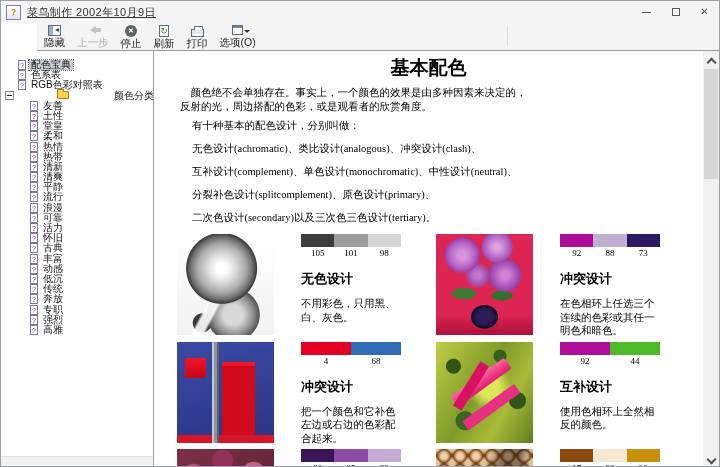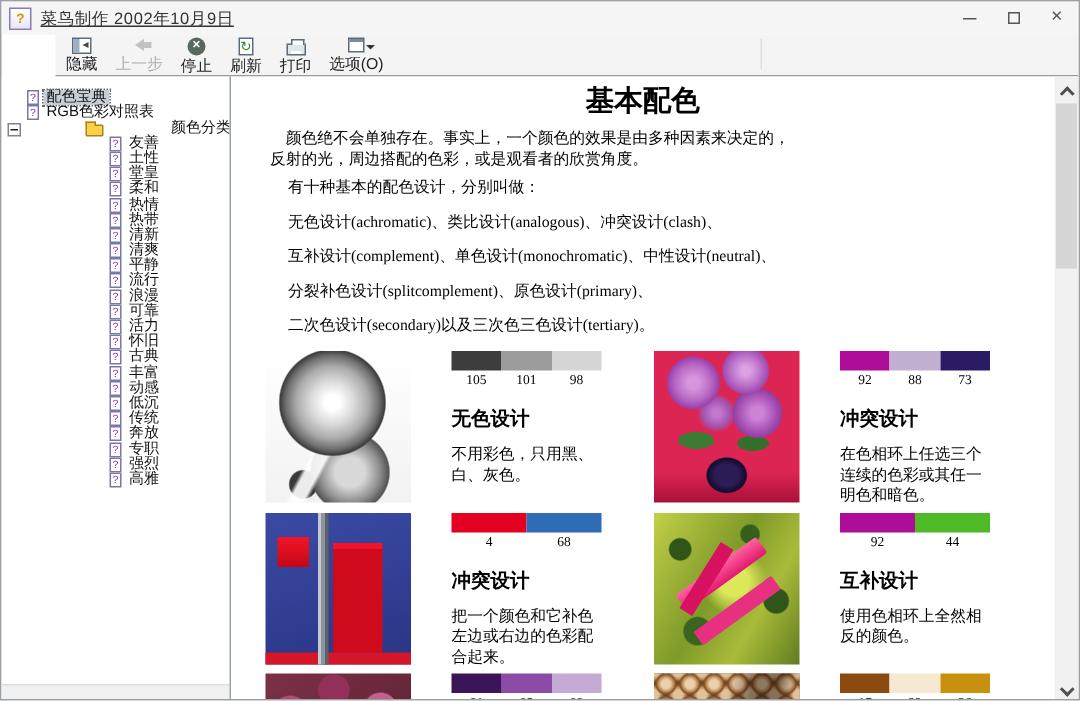--- a/index.html
+++ b/index.html
@@ -38,24 +38,24 @@
   .ic-print{width:13px;height:8px;border:1px solid #5a6b7c;background:#dfe6ee;position:relative;margin-top:4px;box-sizing:border-box;}
   .ic-print::before{content:"";position:absolute;left:2px;top:-4px;width:7px;height:3px;background:#fff;border:1px solid #5a6b7c;border-bottom:none;}
   .ic-print::after{content:"";position:absolute;left:2px;bottom:0px;width:7px;height:2px;background:#fff;}
   .ic-options{width:11px;height:10px;border:1px solid #5a6b7c;background:#fff;position:relative;box-sizing:border-box;}
   .ic-options::before{content:"";position:absolute;left:0;top:0;right:0;height:2px;background:#7a8a9a;}
   .ic-options::after{content:"";position:absolute;right:-8px;top:4px;border-left:3px solid transparent;border-right:3px solid transparent;border-top:3px solid #333;}
 
   
   .main{display:flex;height:419px;position:relative;}
   .sidebar{width:152px;position:relative;background:#fff;padding-top:9px;box-sizing:border-box;flex:none;}
-  .trow{display:flex;align-items:flex-end;height:10.2px;font-size:10px;line-height:10px;color:#111;white-space:nowrap;cursor:default;}
+  .trow{display:flex;align-items:flex-start;height:10.2px;font-size:10px;line-height:10px;color:#111;white-space:nowrap;cursor:default;}
   .lvl-top{padding-left:17px;}
   .lvl-folder{padding-left:4px;gap:40px;}
-  .lvl-child{padding-left:29px;margin-left:43px;}
+  .lvl-child{padding-left:29px;}
   .i-exp{width:9px;height:9px;box-sizing:border-box;border:1px solid #848484;background:#fff;position:relative;margin-right:3px;flex:none;}
   .i-exp::after{content:"";position:absolute;left:1px;right:1px;top:3px;height:1px;background:#222;}
   .i-folder{width:12px;height:8px;background:#fdd04a;border:1px solid #a8831c;border-radius:1px;position:relative;margin-right:3px;flex:none;box-sizing:border-box;}
   .i-folder::before{content:"";position:absolute;left:-1px;top:-3px;width:5px;height:2px;background:#fdd04a;border:1px solid #a8831c;border-bottom:none;}
   .i-page{width:8px;height:10px;background:#fff;border:1px solid #7878a8;position:relative;margin-right:3px;flex:none;font-size:7px;line-height:9px;color:#8a2bb0;text-align:center;box-sizing:border-box;}
   .i-page::after{content:"?";}
   .tlabel{padding:0 2px;}
   .tlabel.selected{background:#c6cdd5;outline:1px dotted #6a6a6a;}
   .hscroll{position:absolute;left:0;right:0;bottom:0;height:13px;background:#f1f1f1;border-top:1px solid #dedede;}
 
@@ -192,20 +192,24 @@
   <div class="main">
 
     <div class="sidebar">
       <div class="treebody">
           <div class="trow lvl-top">
             <span class="i-page"></span>
             <span class="tlabel selected">配色宝典</span>
           </div>
           <div class="trow lvl-top">
             <span class="i-page"></span>
+            <span class="tlabel">色系表</span>
+          </div>
+          <div class="trow lvl-top">
+            <span class="i-page"></span>
             <span class="tlabel">RGB色彩对照表</span>
           </div>
           <div class="trow lvl-folder">
             <span class="i-exp"></span>
             <span class="i-folder"></span>
             <span class="tlabel">颜色分类</span>
           </div>
           <div class="trow lvl-child">
             <span class="i-page"></span>
             <span class="tlabel">友善</span>

